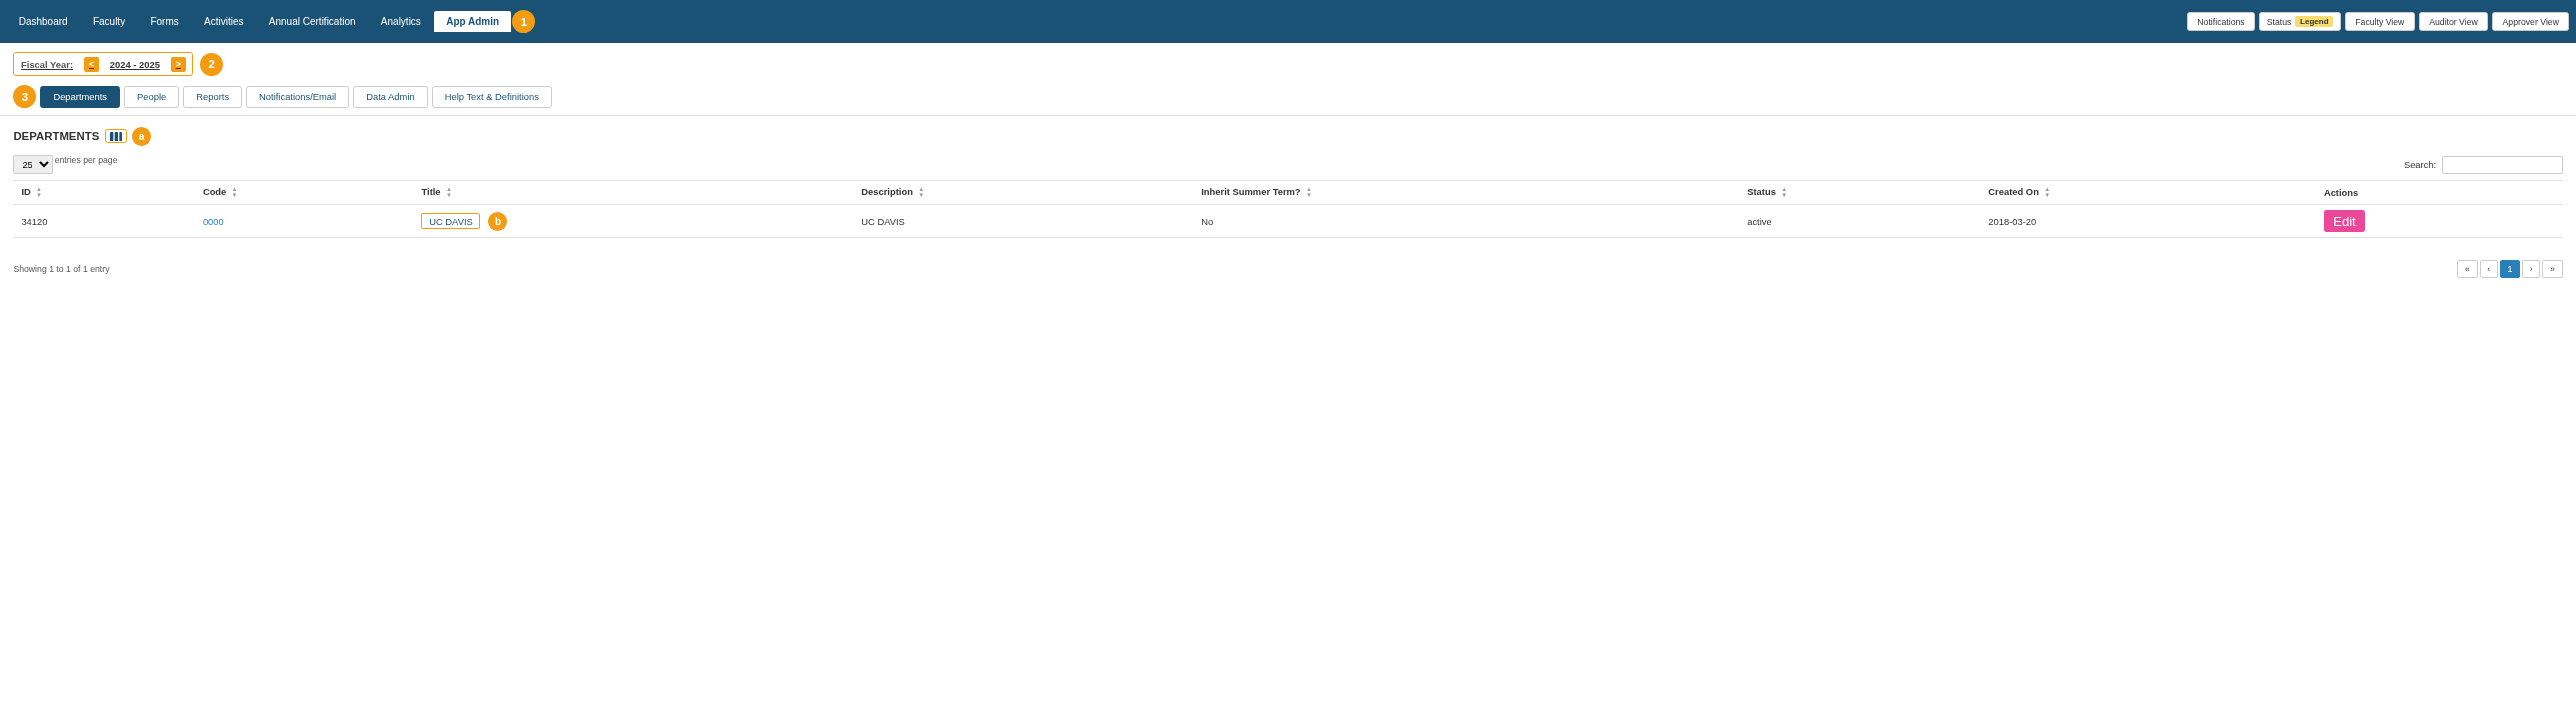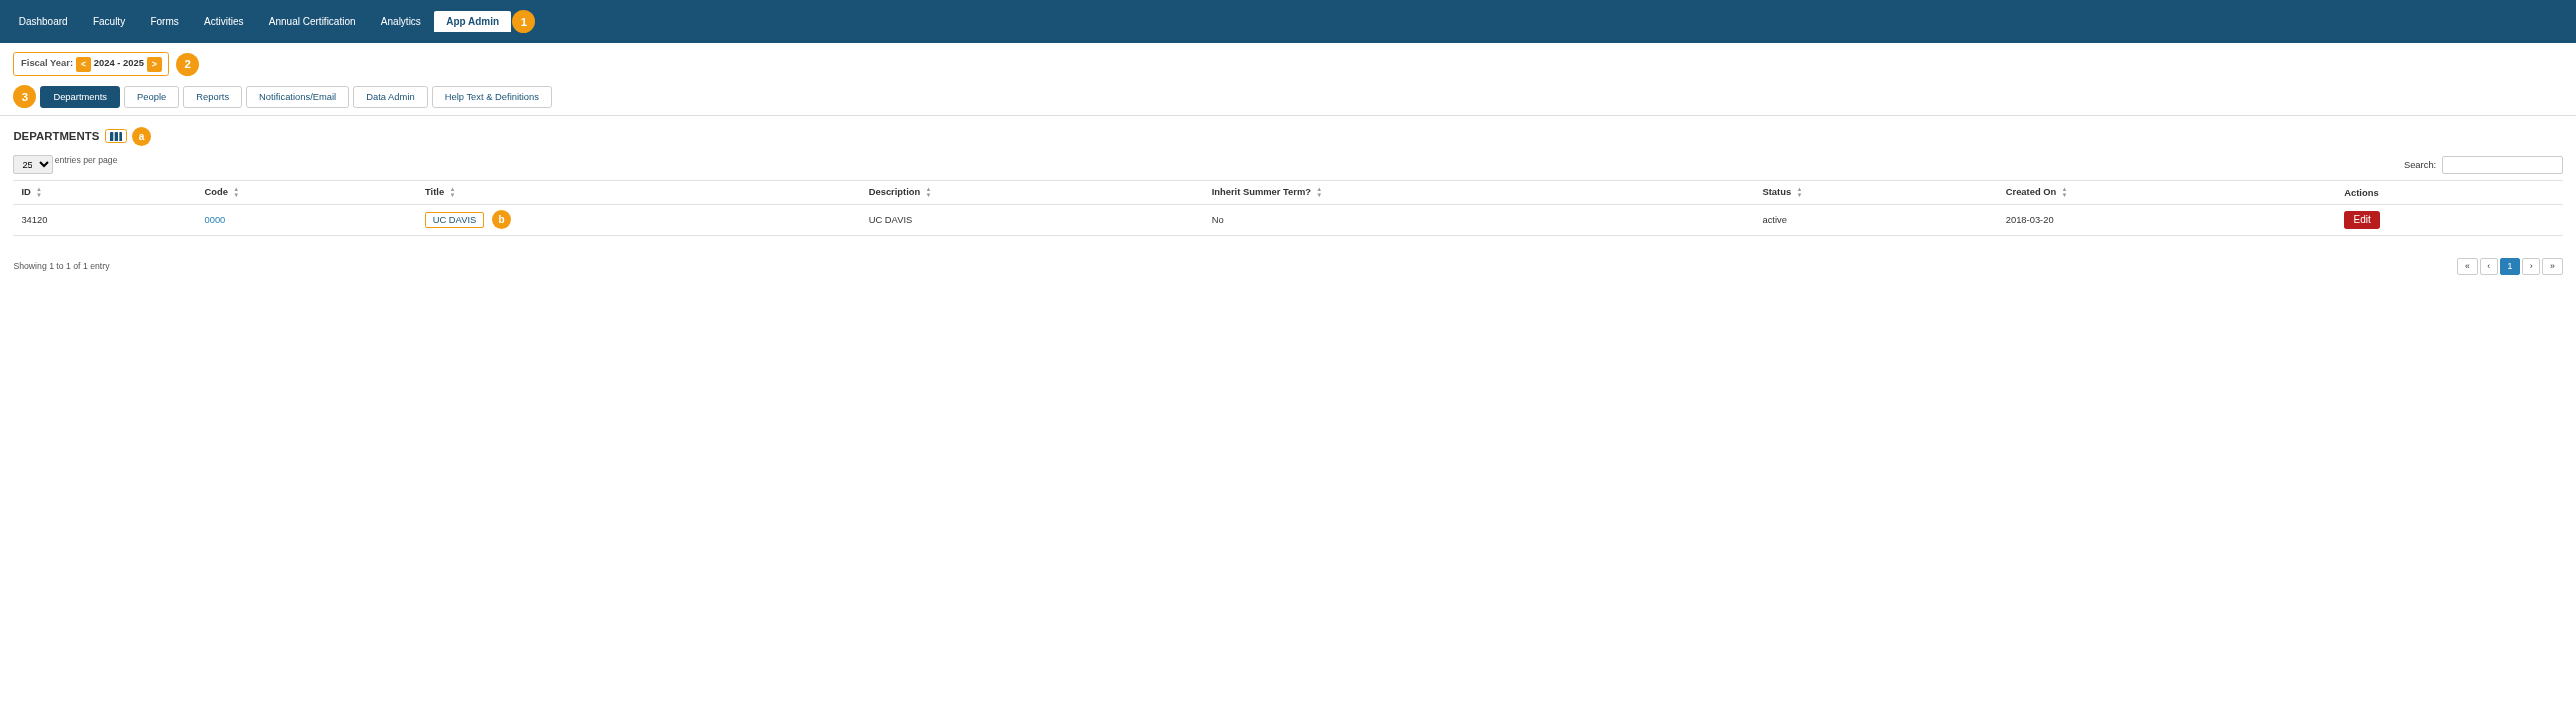--- a/index.html
+++ b/index.html
@@ -73,25 +73,26 @@
     .fiscal-bar {
       padding: 9.4px 13.4px;
       display: flex;
       align-items: center;
       gap: 6.7px;
     }
     .fiscal-box {
       border: 1.3px solid #f39c12;
       border-radius: 2.7px;
       display: flex;
-      align-items: flex-start;
+      align-items: center;
       padding: 3.4px 6.7px;
-      gap: 3px;
+      gap: 11px;
       font-weight: bold;
       font-size: 9.4px;
+      text-decoration: underline;
     }
     .fiscal-label { color: #555; }
     .fiscal-year-text { color: #333; }
     .fiscal-nav-btn {
       background: #f39c12;
       color: #fff;
       border: none;
       border-radius: 2px;
       width: 14.8px;
       height: 14.8px;
@@ -214,27 +215,27 @@
     }
     .code-link { color: #2980b9; text-decoration: none; }
     .title-box {
       border: 1.3px solid #f39c12;
       border-radius: 2px;
       padding: 1.3px 6.7px;
       display: inline-block;
       color: #1a5276;
     }
     .edit-btn {
-      background: #b91c1c;
+      background: #ec4899;
       color: #fff;
       border: none;
       border-radius: 2.7px;
       padding: 3.4px 9.4px;
       cursor: pointer;
-      font-size: 10px;
+      font-size: 13px;
     }
 
     
     .table-footer {
       display: flex;
       align-items: center;
       justify-content: space-between;
       margin-top: 22px;
     }
     .showing-text { font-size: 8.7px; color: #555; }
@@ -280,20 +281,30 @@
 <nav class="top-nav">
   <div class="nav-items">
     <div class="nav-item">Dashboard</div>
     <div class="nav-item">Faculty</div>
     <div class="nav-item">Forms</div>
     <div class="nav-item">Activities</div>
     <div class="nav-item">Annual Certification</div>
     <div class="nav-item">Analytics</div>
     <div class="nav-item active">App Admin</div>
     <span class="annotation">1</span>
+  </div>
+  <div class="right-buttons">
+    <button class="top-btn">Notifications</button>
+    <div class="status-legend">
+      <span>Status</span>
+      <span class="legend-badge">Legend</span>
+    </div>
+    <button class="top-btn">Faculty View</button>
+    <button class="top-btn">Auditor View</button>
+    <button class="top-btn">Approver View</button>
   </div>
 </nav>
 
 <div class="fiscal-bar">
   <div class="fiscal-box">
     <span class="fiscal-label">Fiscal Year:</span>
     <button class="fiscal-nav-btn">&lt;</button>
     <span class="fiscal-year-text">2024 - 2025</span>
     <button class="fiscal-nav-btn">&gt;</button>
   </div>

